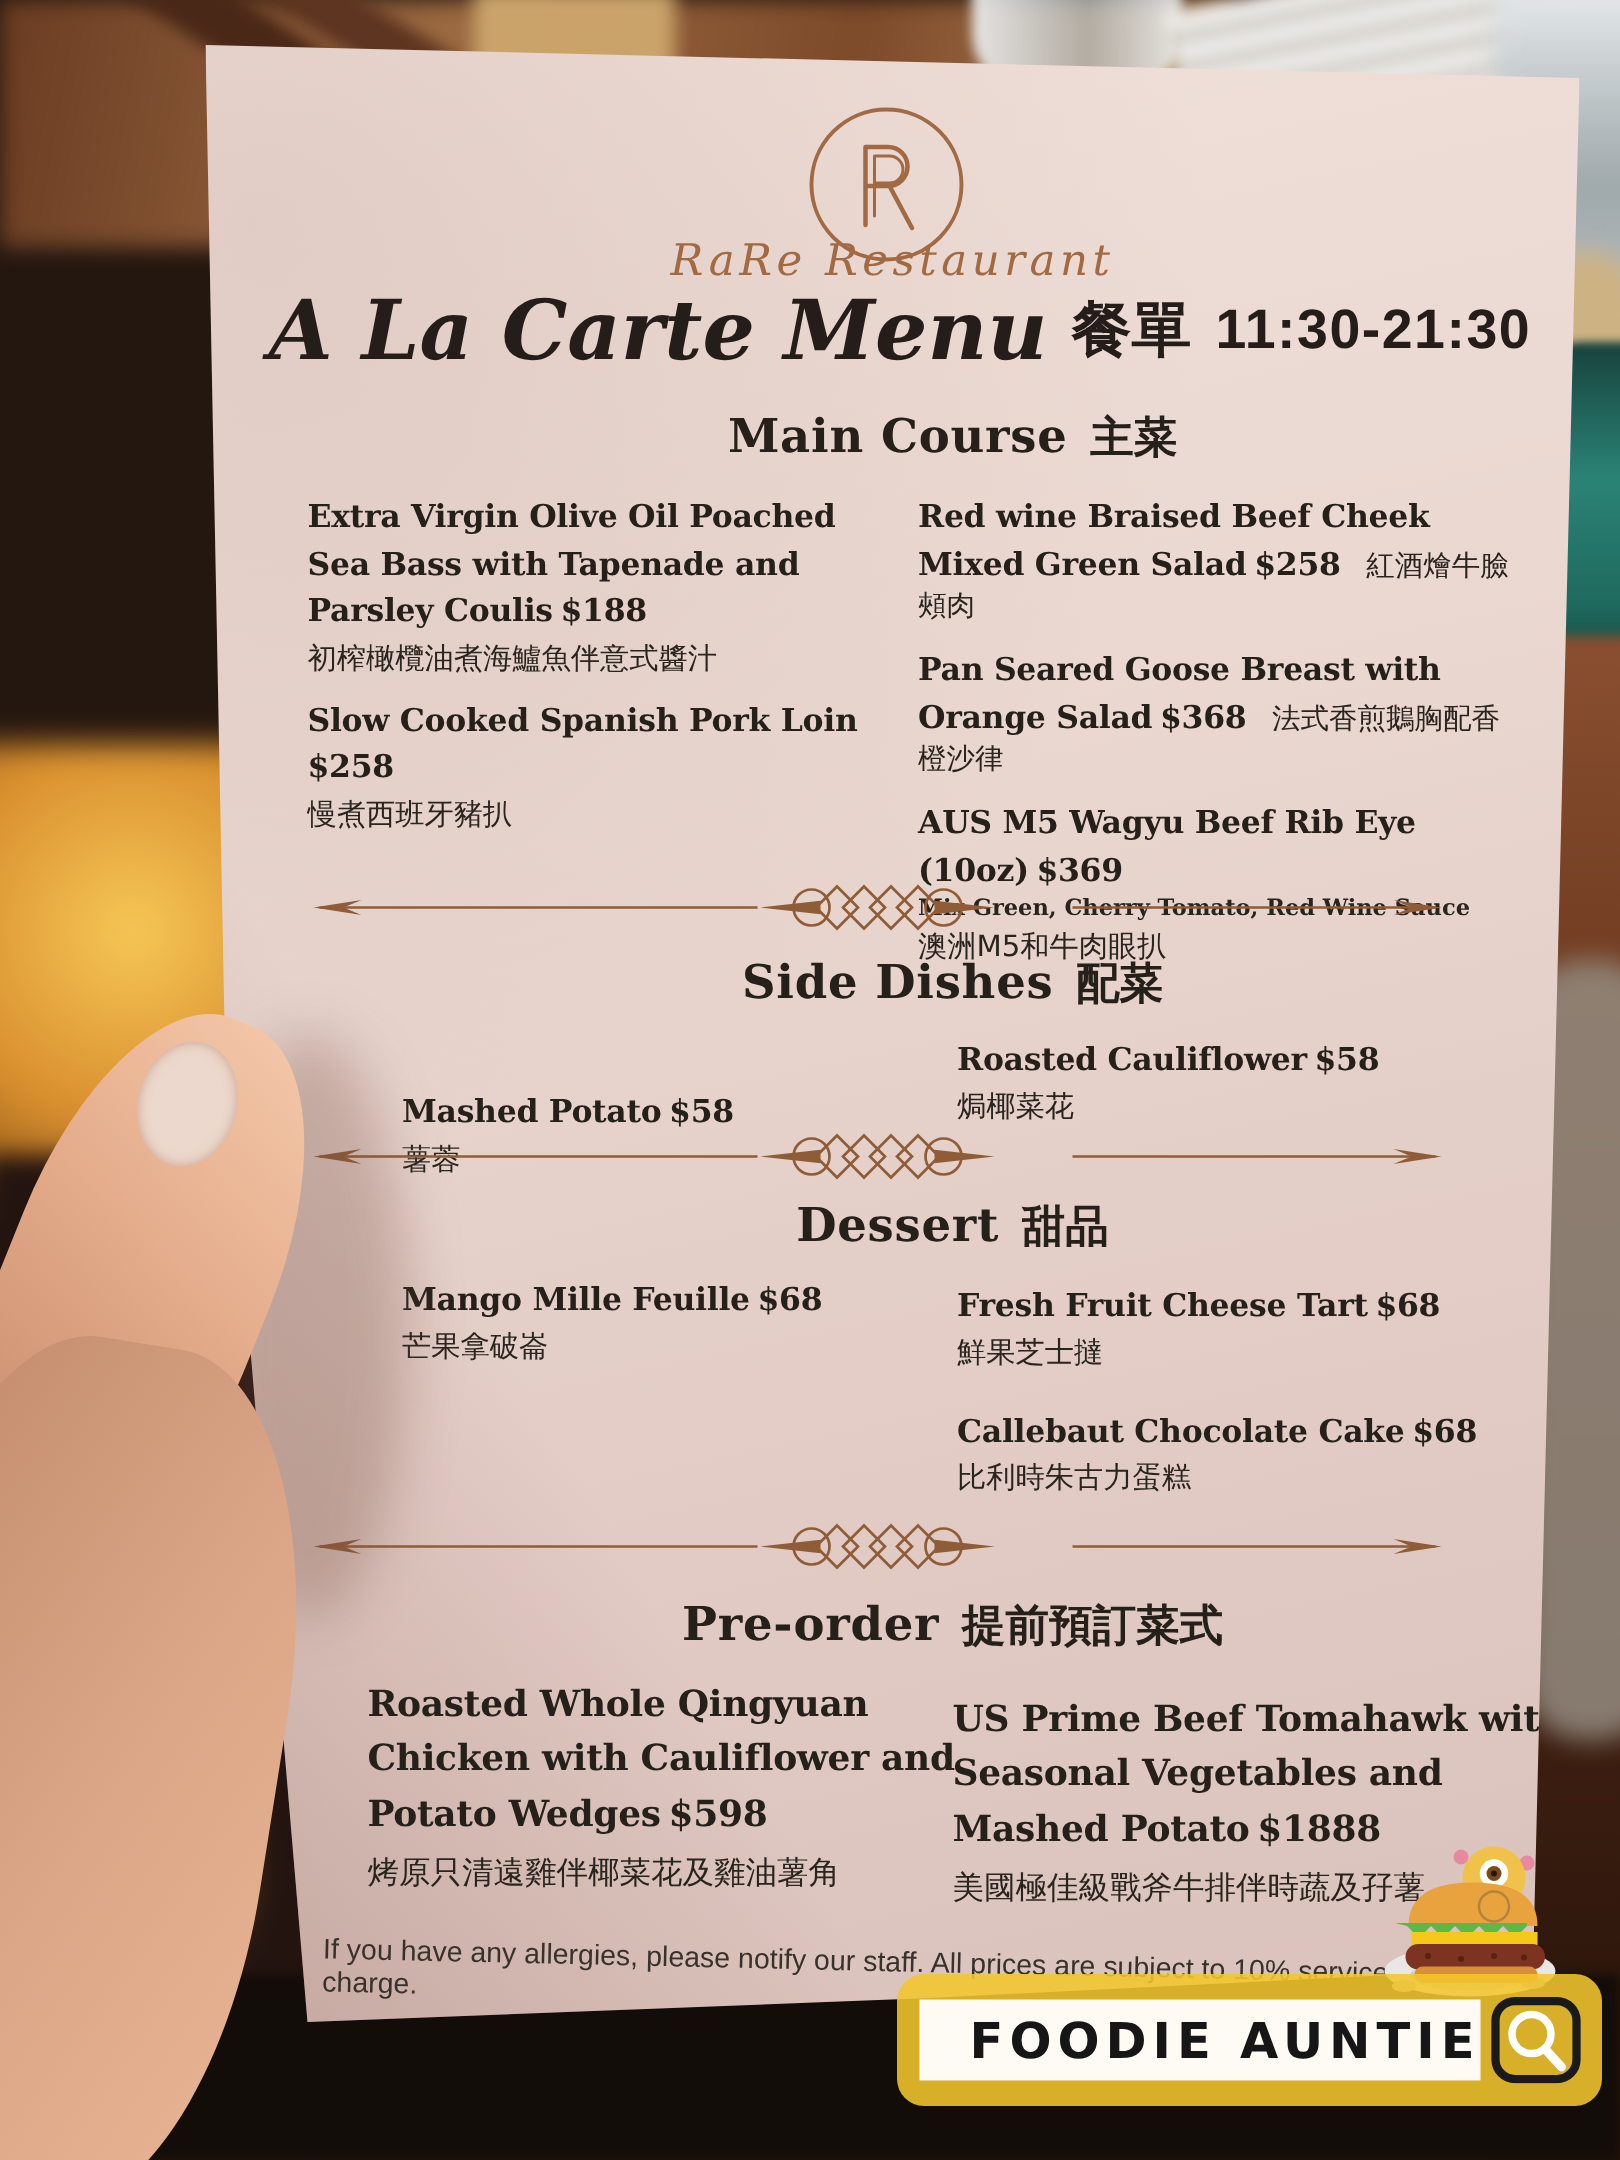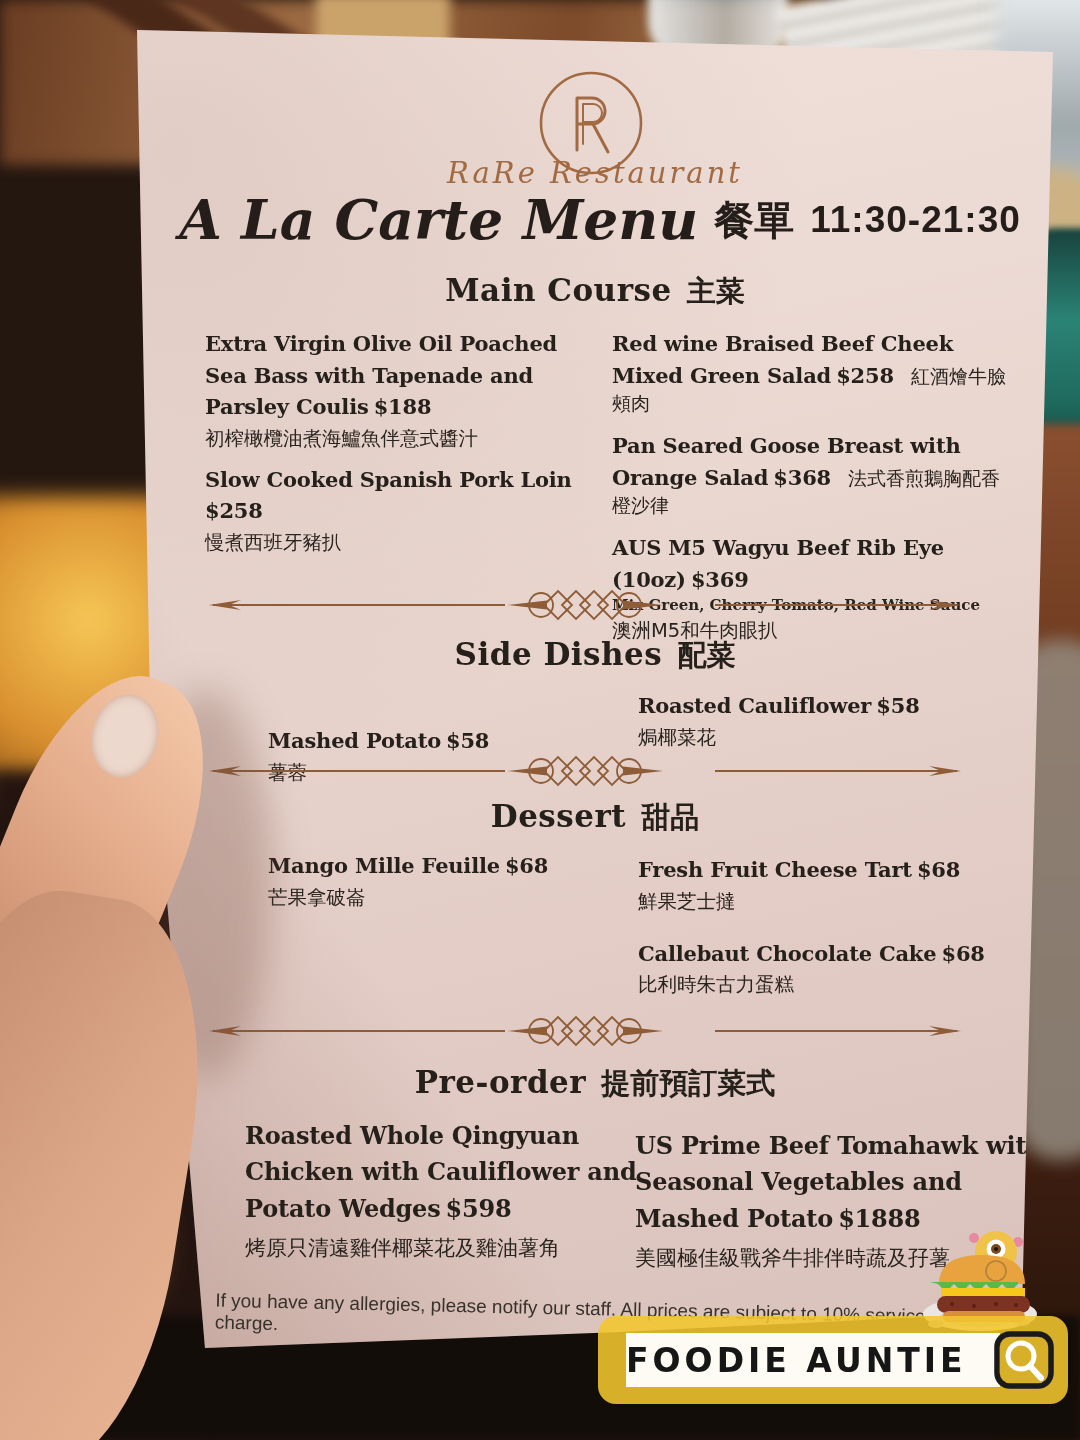--- a/index.html
+++ b/index.html
@@ -35,21 +35,21 @@
   .bg-bokeh-left{left:-24px;top:496px;width:250px;height:310px;
     background:radial-gradient(circle at 45% 40%,#f6c757,#d98f2e 55%,#8a5518 90%);filter:blur(10px);}
   .bg-left-dark{left:-12px;top:770px;width:230px;height:690px;background:#241410;filter:blur(8px);}
   .bg-glow{left:26px;top:1170px;width:130px;height:150px;background:#c98a34;border-radius:50%;
     filter:blur(16px);opacity:.85;}
   .bg-bottom{left:0;top:1316px;width:1080px;height:124px;background:#130d09;filter:blur(4px);}
 
   
   .paper{left:0;top:0;width:1080px;height:1440px;z-index:2;
     clip-path:polygon(137px 30px,1053px 52px,1022px 1312px,620px 1332px,205px 1348px,150px 700px);
-    background:linear-gradient(168deg,#f0e0da 6%,#e9d7d0 38%,#e3cdc6 62%,#dcc5be 85%,#d8c0b9);}
+    background:linear-gradient(168deg,#f0e0da 6%,#e9d7d0 38%,#e3cdc6 62%,#dcc5be 85%,#d8c0b9);padding-left:40px;}
   .paper::before{content:"";position:absolute;inset:0;
     background:linear-gradient(60deg,rgba(138,94,84,.32) 8%,rgba(138,94,84,0) 34%),
                radial-gradient(circle at 16% 10%,rgba(150,110,95,.16),rgba(150,110,95,0) 40%);}
 
   .logo{left:536px;top:68px;}
   .script-name{left:0;top:156px;width:1190px;text-align:center;
     font:italic 29px "DejaVu Serif",serif;color:#a26a42;letter-spacing:3px;}
   .title-row{left:0;top:192px;width:1200px;display:flex;justify-content:center;align-items:center;gap:16px;}
   .title-en{font:italic 700 55px/1 "DejaVu Serif",serif;color:#241d19;letter-spacing:0px;}
   .title-zh{font:700 40px/1 "DejaVu Sans","Liberation Sans",sans-serif;color:#241d19;}
@@ -81,22 +81,22 @@
     background:linear-gradient(205deg,#f2c5a6 8%,#e4ac8b 45%,#cf9474 80%);}
   .nail{left:92px;top:694px;width:66px;height:84px;z-index:5;transform:rotate(14deg);
     border-radius:50%;background:#ecd8cc;box-shadow:inset 0 0 8px rgba(175,115,90,.55);}
   .palm{left:-86px;top:892px;width:270px;height:580px;z-index:4;transform:rotate(9deg);
     border-radius:40%;background:linear-gradient(115deg,#c08a6b,#dba687 55%,#e8b493);}
 
   
   .sticker{left:918px;top:1226px;z-index:6;}
   .badge{left:598px;top:1316px;width:470px;height:88px;z-index:7;
     background:rgba(243,198,46,.88);border-radius:18px;}
-  .badge-band{position:absolute;left:28px;top:17px;width:374px;height:54px;
-    background:rgba(255,255,255,.95);display:flex;align-items:center;justify-content:flex-start;}
+  .badge-band{position:absolute;left:15px;top:17px;width:374px;height:54px;
+    background:rgba(255,255,255,.95);display:flex;align-items:center;justify-content:flex-end;}
   .badge-text{font:800 33px "DejaVu Sans","Liberation Sans",sans-serif;color:#161616;letter-spacing:4px;}
   .badge-mag{position:absolute;right:14px;top:15px;}
 </style>
 </head>
 <body>
 
 <div class="scene">
 
   <div class="abs bg-top-wood"></div>
   <div class="abs bg-slat1"></div>

